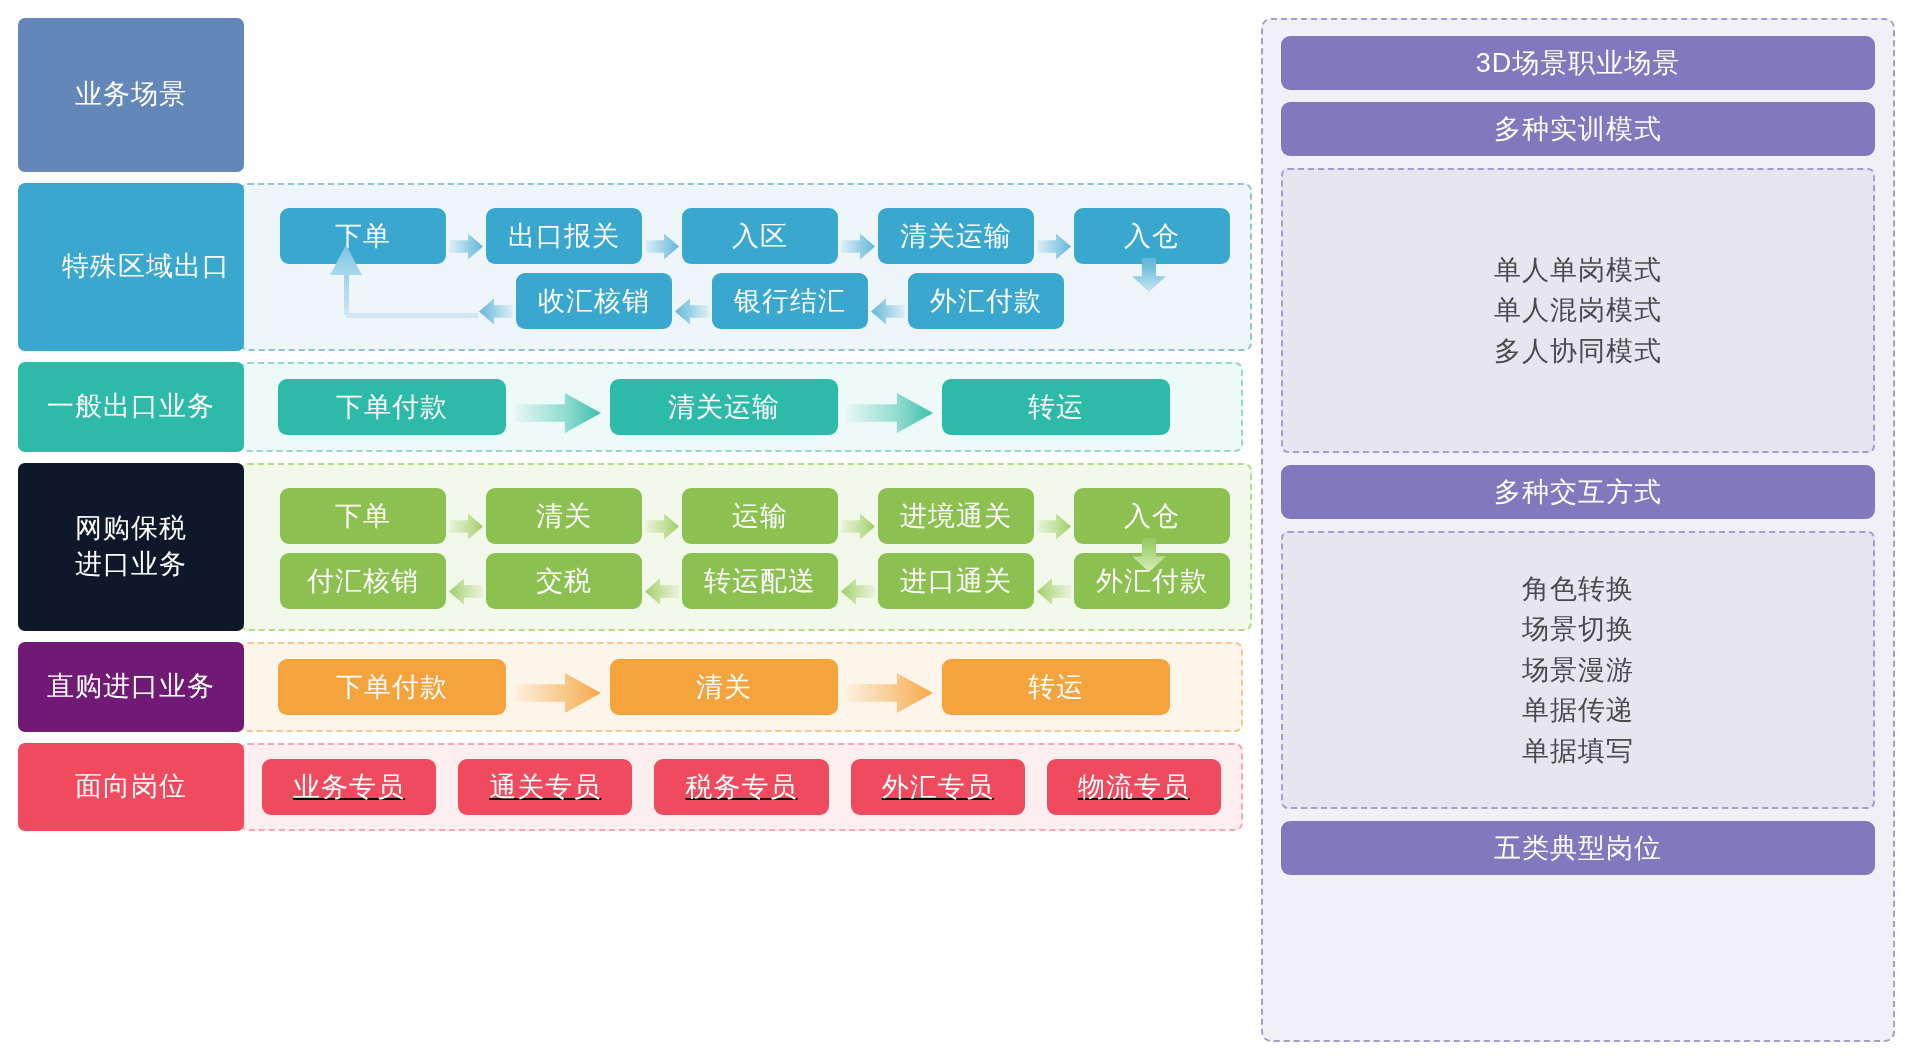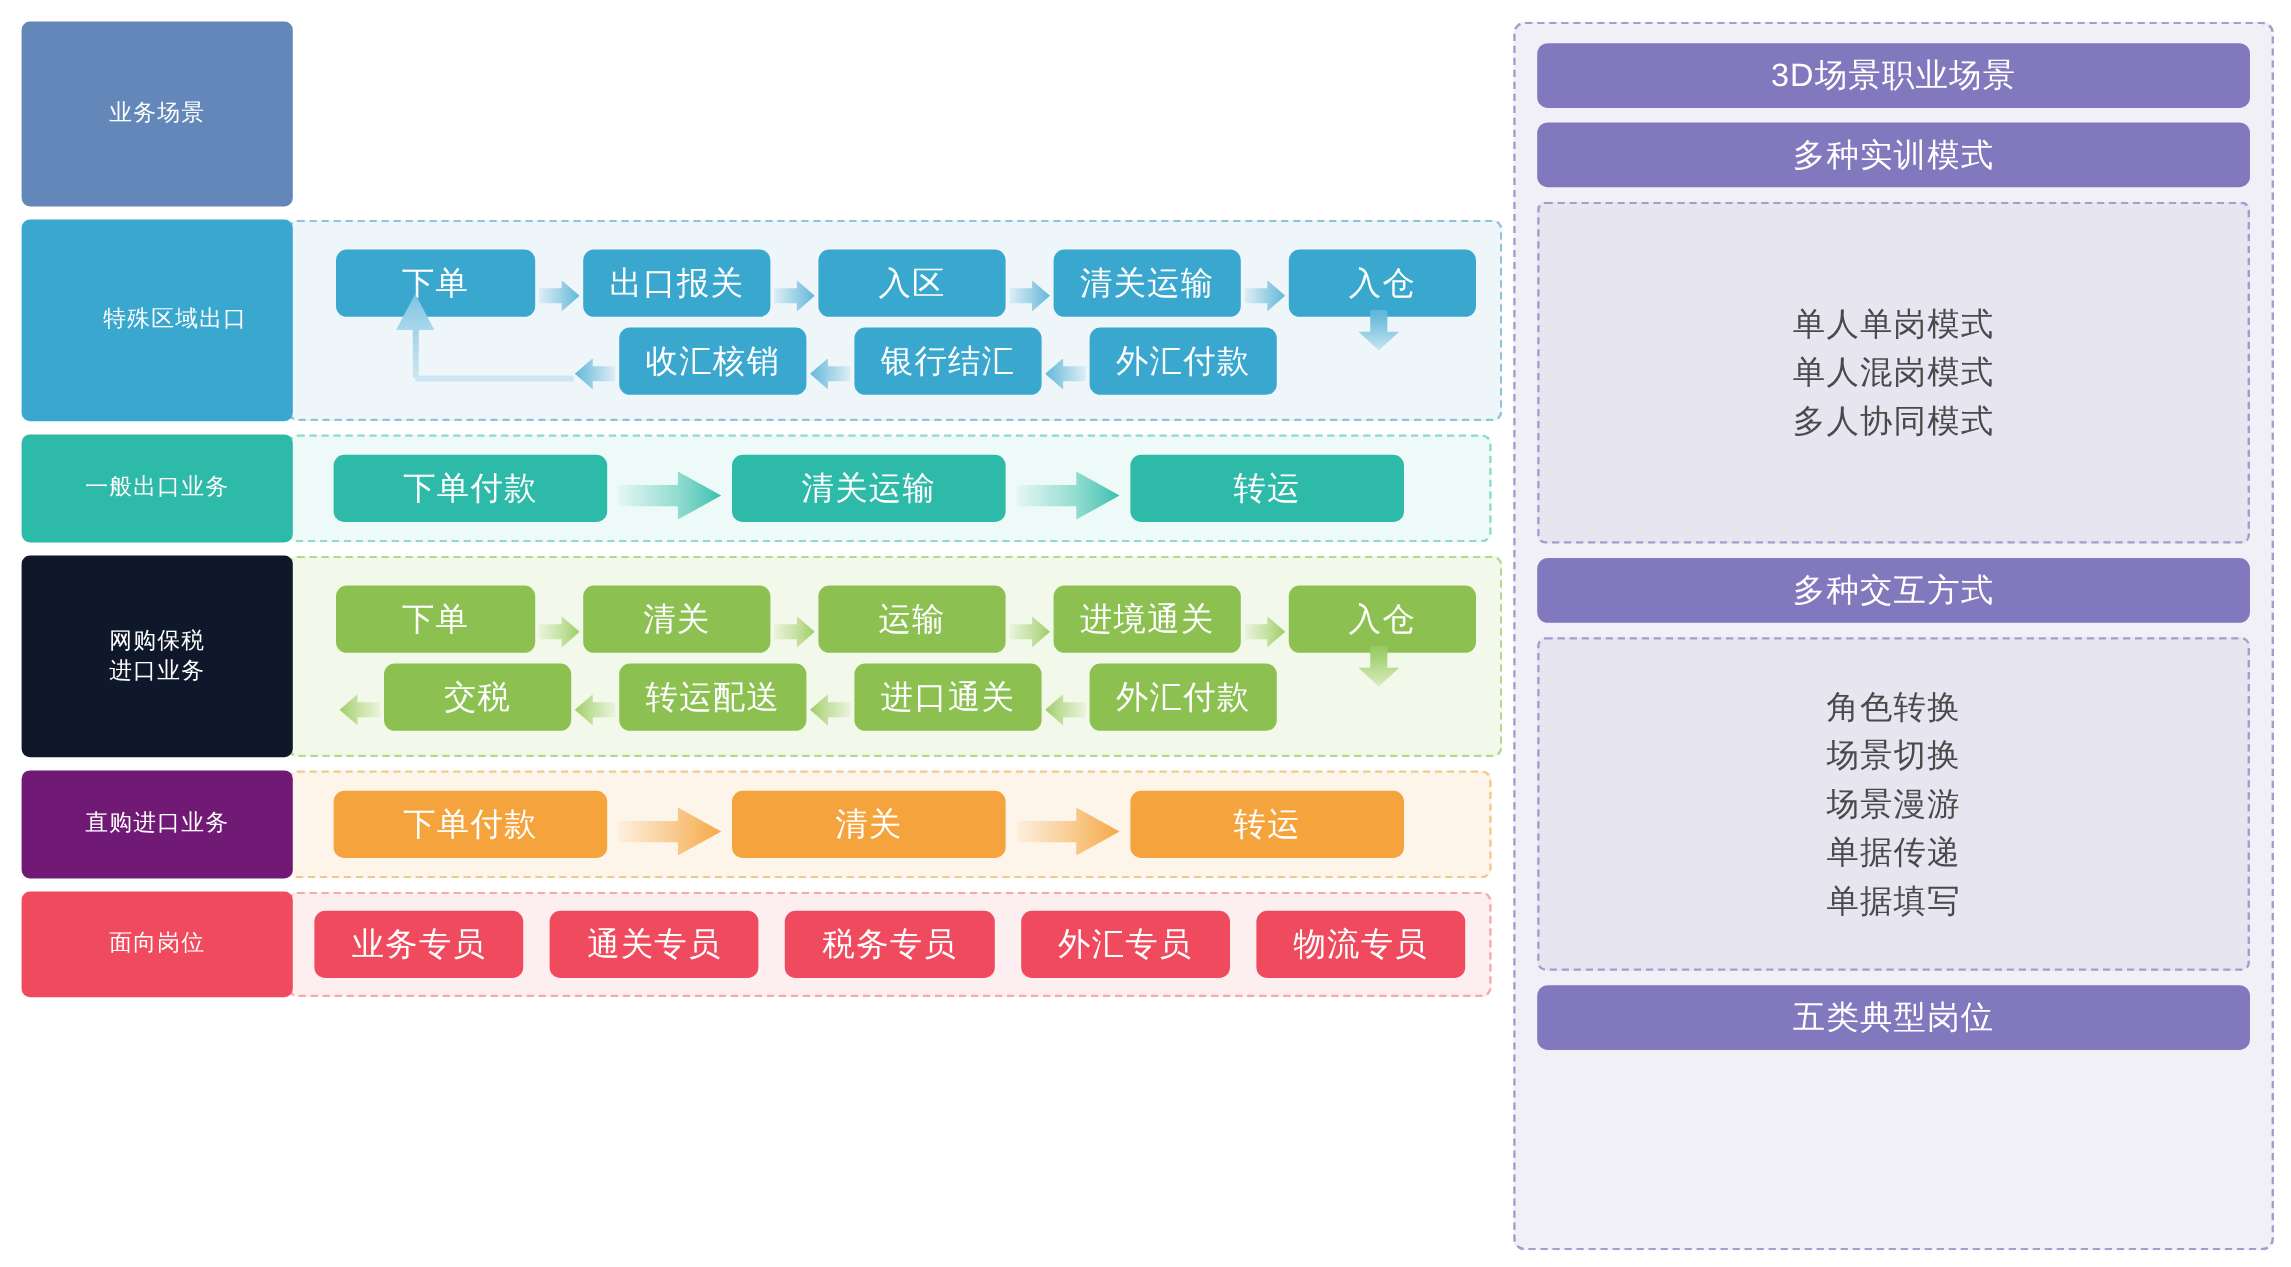--- a/index.html
+++ b/index.html
@@ -33,21 +33,21 @@
 
   .row-label{
     width:226px;
     flex:0 0 226px;
     border-radius:7px;
     display:flex;
     align-items:center;
     justify-content:center;
     text-align:center;
     color:#ffffff;
-    font-size:19px;
+    font-size:27px;
     line-height:1.32;
     letter-spacing:1px;
     z-index:2;
   }
 
   .row-body{
     flex:1;
     margin-left:-4px;
     border:2px dashed #b9c4d6;
     border-radius:8px;
@@ -175,20 +175,21 @@
   #sec-dir .node{ background:#f5a33c; height:56px; }
   #sec-dir .bigarr > i{ background:linear-gradient(90deg,#fdf0de 0%, #f8c88a 58%, #f6a947 100%); }
 
   
   #sec-post .row-label{ background:#ef4a5d; }
   #sec-post .row-body{ background:#fdeef0; border-color:#f5a8b2; padding:14px 20px; }
   #sec-post .grid6{
     display:flex;
     justify-content:center;
     gap:22px;
+    text-decoration:underline;
   }
   #sec-post .node{ background:#ef4a5d; flex:1; height:56px; }
 
   
   #right{
     flex:1;
     border:2px dashed #a79ccd;
     border-radius:10px;
     background:#f0f0f6;
     padding:16px 18px;
@@ -328,20 +329,21 @@
               <i></i>
             </div>
           <div class="node n2">进境通关</div>
           <div class="arr">
               <i></i>
             </div>
           <div class="node n2">入仓</div>
         </div>
 
         <div class="track" style="padding-left:18px;">
+          <div class="node n1">付汇核销</div>
           <div class="arr rev">
               <i></i>
             </div>
           <div class="node n2">交税</div>
           <div class="arr rev">
               <i></i>
             </div>
           <div class="node n2">转运配送</div>
           <div class="arr rev">
               <i></i>

